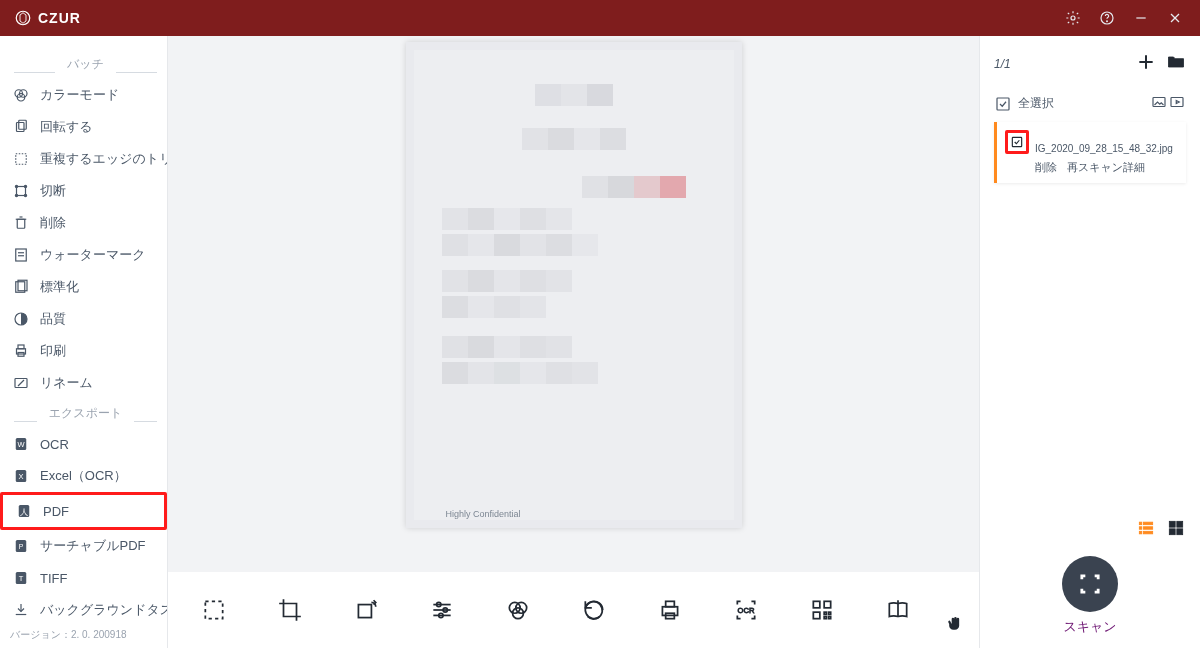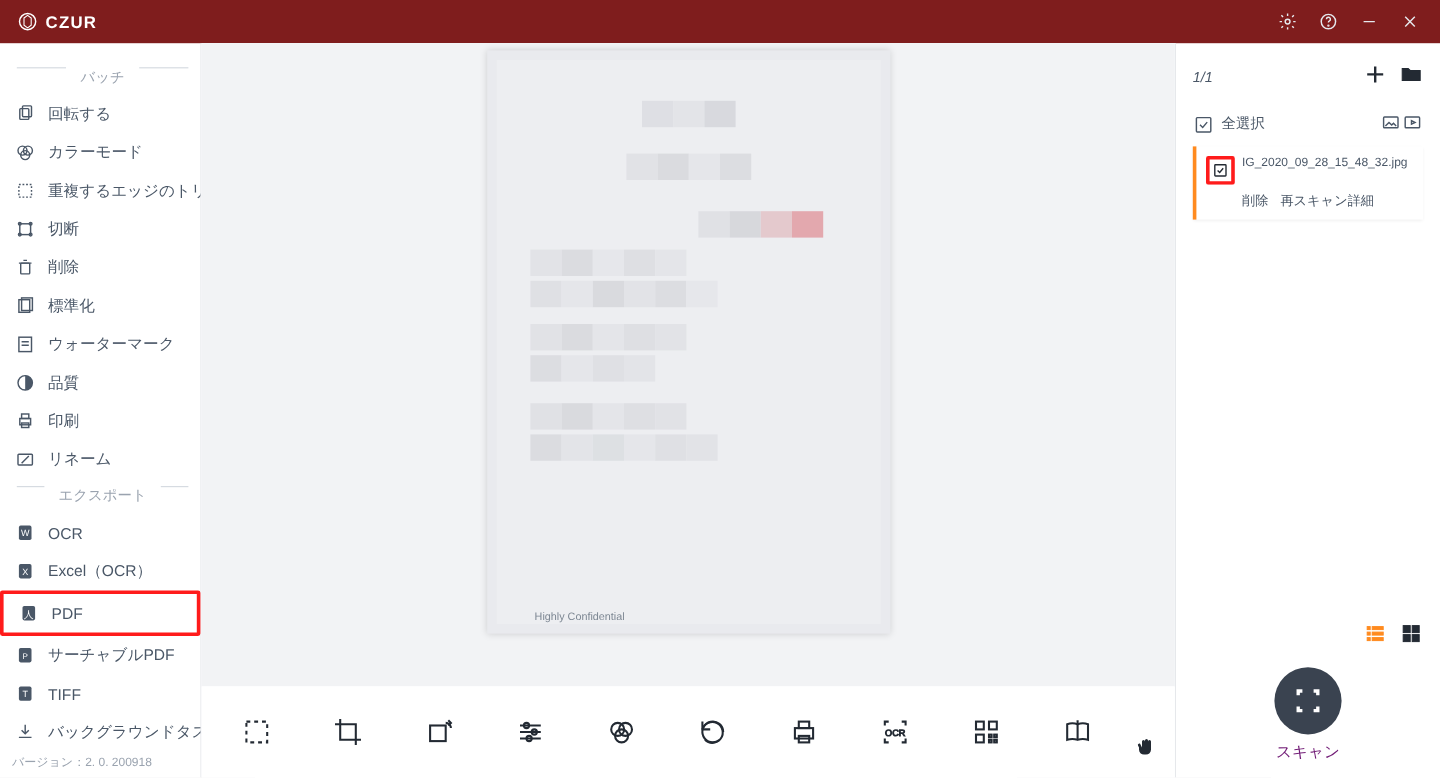--- a/index.html
+++ b/index.html
@@ -10,21 +10,21 @@
   .logo { display: flex; align-items: center; gap: 6px; font-weight: 600; letter-spacing: 1px; font-size: 14px; }
   .logo svg { width: 18px; height: 18px; }
   .titlebar-spacer { flex: 1; }
   .titlebar-btn { width: 34px; height: 36px; display: flex; align-items: center; justify-content: center; cursor: pointer; }
   .titlebar-btn svg { width: 16px; height: 16px; stroke: #e6eaef; fill: none; stroke-width: 1.8; }
 
   .app-body { display: flex; height: calc(648px - 36px); }
 
   
   .sidebar { width: 168px; border-right: 1px solid #e6e8eb; display: flex; flex-direction: column; padding-top: 14px; font-size: 13px; color: #4a5767; position: relative; }
-  .section-header { display: flex; align-items: flex-start; color: #9aa3af; font-size: 12px; padding: 6px 10px 6px 14px; gap: 12px; }
+  .section-header { display: flex; align-items: flex-end; color: #9aa3af; font-size: 12px; padding: 6px 10px 6px 14px; gap: 12px; }
   .section-header .line { flex: 1; height: 1px; background: #d6dbe1; }
   .side-item { display: flex; align-items: center; gap: 10px; padding: 7px 10px 7px 12px; cursor: pointer; white-space: nowrap; overflow: hidden; }
   .side-item svg { width: 18px; height: 18px; stroke: #4a5767; fill: none; stroke-width: 1.6; flex-shrink: 0; }
   .side-item .fillicon { fill:#4a5767; stroke:none; }
   .highlight-box { border: 3px solid #ff1b1b; border-radius: 2px; }
   .version { position: absolute; bottom: 6px; left: 10px; font-size: 10px; color: #9aa3af; }
 
   
   .center { flex: 1; background: #fff; display: flex; flex-direction: column; position: relative; border-right: 1px solid #e6e8eb; }
   .canvas-area { flex: 1; background: #f2f3f5; margin: 0; display: flex; align-items: flex-start; justify-content: center; padding-top: 6px; }
@@ -44,21 +44,21 @@
   .rightpanel { width: 220px; display:flex; flex-direction:column; padding:16px 14px 12px; font-size:12px; color:#4a5767; position:relative; }
   .rp-top { display:flex; align-items:center; justify-content:space-between; margin-bottom:18px;font-style:italic; }
   .rp-top-actions { display:flex; gap:10px; }
   .rp-top-actions svg { width:20px; height:20px; stroke:#232a33; fill:#232a33; }
   .rp-row2 { display:flex; align-items:center; margin-bottom:8px; }
   .rp-row2 .chk { display:flex; align-items:center; gap:6px; cursor:pointer; }
   .rp-row2 svg { width:18px; height:18px; stroke:#4a5767; fill:none; stroke-width:1.6; }
   .rp-spacer { flex:1; }
 
   .thumb-card { border-left:3px solid #ff8a1e; background:#fff; padding:8px 6px 8px 8px; box-shadow:0 1px 3px rgba(0,0,0,.08); position:relative; margin-bottom:10px; }
-  .thumb-card .row1 { display:flex; align-items:flex-start; gap:6px; font-size:10px; color:#4a5767; white-space:nowrap; overflow:hidden; }
+  .thumb-card .row1 { display:flex; align-items:flex-end; gap:6px; font-size:10px; color:#4a5767; white-space:nowrap; overflow:hidden; }
   .thumb-card .chkbox { width:24px; height:24px; border:3px solid #ff1b1b; display:flex; align-items:center; justify-content:center; border-radius:2px; flex-shrink:0; }
   .thumb-card .chkbox svg { width:14px; height:14px; stroke:#232a33; stroke-width:2; fill:none; }
   .thumb-card .row2 { display:flex; gap:10px; font-size:11px; color:#4a5767; margin-top:6px; padding-left:30px; }
   .thumb-card .row2 span { cursor:pointer; }
 
   .view-toggle { display:flex; gap:10px; justify-content:flex-end; margin-top:auto; margin-bottom:18px; }
   .view-toggle .vbtn { width:20px; height:20px; cursor:pointer; }
   .view-toggle .vbtn.active svg { fill:#ff8a1e; stroke:#ff8a1e; }
   .view-toggle .vbtn svg { fill:#232a33; stroke:#232a33; }
 
@@ -109,32 +109,32 @@
 
   <div class="sidebar">
     <div class="section-header">
       <span class="line"></span>
         <span>バッチ</span>
         <span class="line"></span>
     </div>
 
     <div class="side-item">
       <svg viewBox="0 0 24 24">
-          <rect x="6" y="6" width="10" height="12" rx="1"></rect>
-          <rect x="9" y="3" width="10" height="12" rx="1"></rect>
-        </svg>
-      <span>回転する</span>
-    </div>
-    <div class="side-item">
-      <svg viewBox="0 0 24 24">
           <circle cx="9" cy="10" r="5"></circle>
           <circle cx="15" cy="10" r="5"></circle>
           <circle cx="12" cy="15" r="5"></circle>
         </svg>
       <span>カラーモード</span>
+    </div>
+    <div class="side-item">
+      <svg viewBox="0 0 24 24">
+          <rect x="6" y="6" width="10" height="12" rx="1"></rect>
+          <rect x="9" y="3" width="10" height="12" rx="1"></rect>
+        </svg>
+      <span>回転する</span>
     </div>
     <div class="side-item">
       <svg viewBox="0 0 24 24">
           <rect x="5" y="5" width="14" height="14" stroke-dasharray="2 2"></rect>
         </svg>
       <span>重複するエッジのトリミング</span>
     </div>
     <div class="side-item">
       <svg viewBox="0 0 24 24">
           <rect x="6" y="6" width="12" height="12"></rect>
@@ -148,32 +148,32 @@
     <div class="side-item">
       <svg viewBox="0 0 24 24">
           <rect x="7" y="7" width="10" height="12" rx="1"></rect>
           <line x1="5" y1="7" x2="19" y2="7"></line>
           <line x1="10" y1="4" x2="14" y2="4"></line>
         </svg>
       <span>削除</span>
     </div>
     <div class="side-item">
       <svg viewBox="0 0 24 24">
-          <rect x="5" y="5" width="12" height="14"></rect>
-          <rect x="8" y="3" width="12" height="14"></rect>
-        </svg>
-      <span>標準化</span>
-    </div>
-    <div class="side-item">
-      <svg viewBox="0 0 24 24">
           <rect x="5" y="4" width="14" height="16"></rect>
           <line x1="8" y1="9" x2="16" y2="9"></line>
           <line x1="8" y1="13" x2="16" y2="13"></line>
         </svg>
       <span>ウォーターマーク</span>
+    </div>
+    <div class="side-item">
+      <svg viewBox="0 0 24 24">
+          <rect x="5" y="5" width="12" height="14"></rect>
+          <rect x="8" y="3" width="12" height="14"></rect>
+        </svg>
+      <span>標準化</span>
     </div>
     <div class="side-item">
       <svg viewBox="0 0 24 24">
           <circle cx="12" cy="12" r="8"></circle>
           <path class="fillicon" d="M12 4 a8 8 0 0 1 0 16 Z"></path>
         </svg>
       <span>品質</span>
     </div>
     <div class="side-item">
       <svg viewBox="0 0 24 24">

